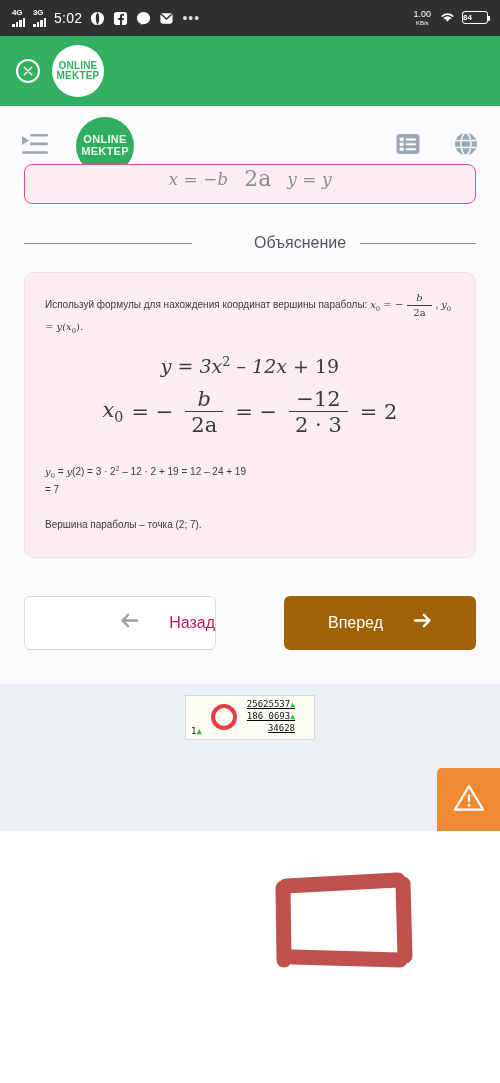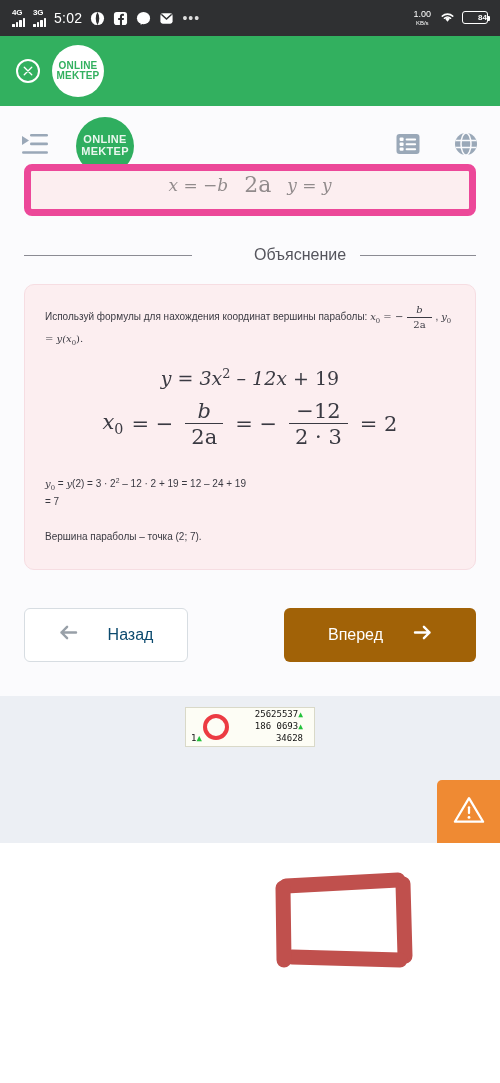--- a/index.html
+++ b/index.html
@@ -28,21 +28,21 @@
   .bars i:nth-child(4) { height: 9px; }
   .clock { font-size: 14px; font-weight: 500; letter-spacing: .3px; }
   .sicon { width: 15px; height: 15px; display: inline-block; }
   .sicon svg { display: block; }
   .dots { letter-spacing: 1px; font-size: 14px; color: #ddd; }
   .netspeed { display: flex; flex-direction: column; align-items: center; line-height: 1.05; }
   .netspeed .v { font-size: 9px; }
   .netspeed .u { font-size: 6px; }
   .battery {
     border: 1.2px solid #fff; border-radius: 3px; width: 26px; height: 13px;
-    display: flex; align-items: center; justify-content: flex-end; position: relative;
+    display: flex; align-items: center; justify-content: flex-start; position: relative;
   }
   .battery:after {
     content: ""; position: absolute; right: -3px; top: 4px;
     width: 2px; height: 5px; background: #fff; border-radius: 0 1px 1px 0;
   }
   .battery span { font-size: 8px; font-weight: bold; }
 
   
   .app-banner {
     height: 70px; background: #32b05f;
@@ -79,22 +79,22 @@
     display: flex; flex-direction: column; align-items: center; justify-content: center;
     line-height: 1.05; margin-left: 12px;
   }
   .nav-logo .l1, .nav-logo .l2 { font-size: 11px; font-weight: bold; color: #eaf7ee; letter-spacing: .3px; }
   .nav-spacer { flex: 1 1 auto; }
   .nav-right { display: flex; align-items: center; gap: 34px; }
 
   
   .content { background: #fbfbfd; padding: 0 24px; position: relative; }
   .card-cut {
-    background: #fceef0; border: 7px solid #ec4899; border-radius: 8px;
-    height: 52px; overflow: hidden; position: relative;
+    background: #fceef0; border: 1px solid #ec4899; border-radius: 8px;
+    height: 40px; overflow: hidden; position: relative;
     margin-top: -22px;
   }
   .card-cut-inner {
     position: absolute; left: 0; right: 0; bottom: 12px;
     text-align: center; color: #3b3b3b; opacity: .55;
   }
   .cut-row { display: flex; align-items: center; justify-content: center; gap: 16px; font-size: 17px; }
 
   .divider {
     display: flex; align-items: center; gap: 14px; margin: 30px 0 20px;
@@ -128,29 +128,29 @@
 
   
   .btn-row {
     display: flex; align-items: center; justify-content: space-between;
     padding: 38px 24px 34px; background: #fbfbfd;
   }
   .btn {
     border-radius: 6px; height: 54px; display: flex; align-items: center;
     justify-content: center; gap: 30px; font-size: 16px; cursor: pointer;
   }
-  .btn-back { width: 164px; background: #fff; border: 1px solid #d7dde2; color: #0c4a6e; }
+  .btn-back { width: 192px; background: #fff; border: 1px solid #d7dde2; color: #be185d; justify-content: flex-end; }
   .btn-next { width: 192px; background: #a16207; color: #fff; }
 
   
   .footer { background: #eceff4; height: 147px; position: relative; }
   .counter {
     position: absolute; left: 50%; transform: translateX(-50%); top: 11px;
-    background: #fdfdf5; border: 1px solid #d9d9c8; width: 130px; height: 40px;
-    display: flex; align-items: center; padding: 3px 9px;
+    background: #fdfdf5; border: 1px solid #d9d9c8; width: 130px; height: 45px;
+    display: flex; align-items: center; padding: 3px 17px; text-decoration: underline;
   }
   .counter .ring {
     width: 26px; height: 26px; border: 4.5px solid #ec3b43; border-radius: 50%;
     margin-left: 8px; flex: 0 0 auto;
   }
   .counter .nums {
     flex: 1 1 auto; text-align: right; font-family: "DejaVu Sans Mono", monospace;
     font-size: 9px; line-height: 1.32; color: #111; padding-right: 2px;
   }
   .counter .nums .tri { color: #23c23b; font-size: 8px; }

